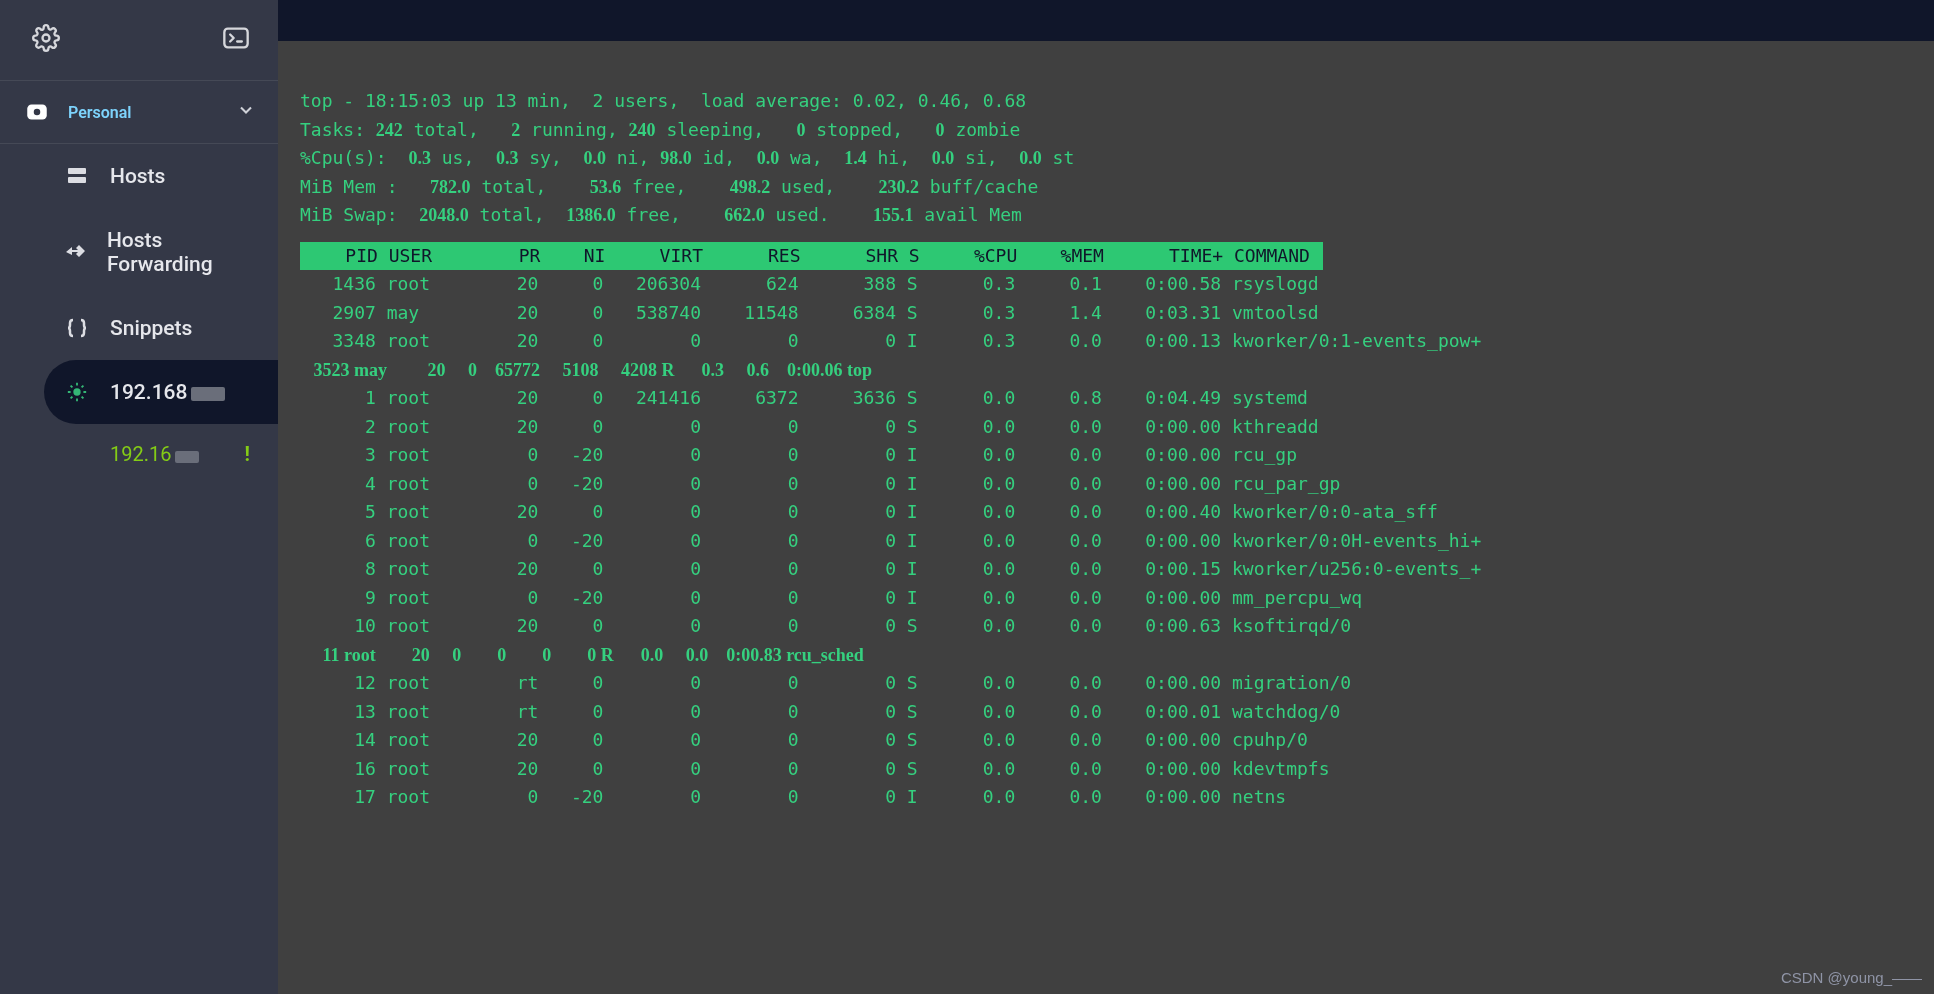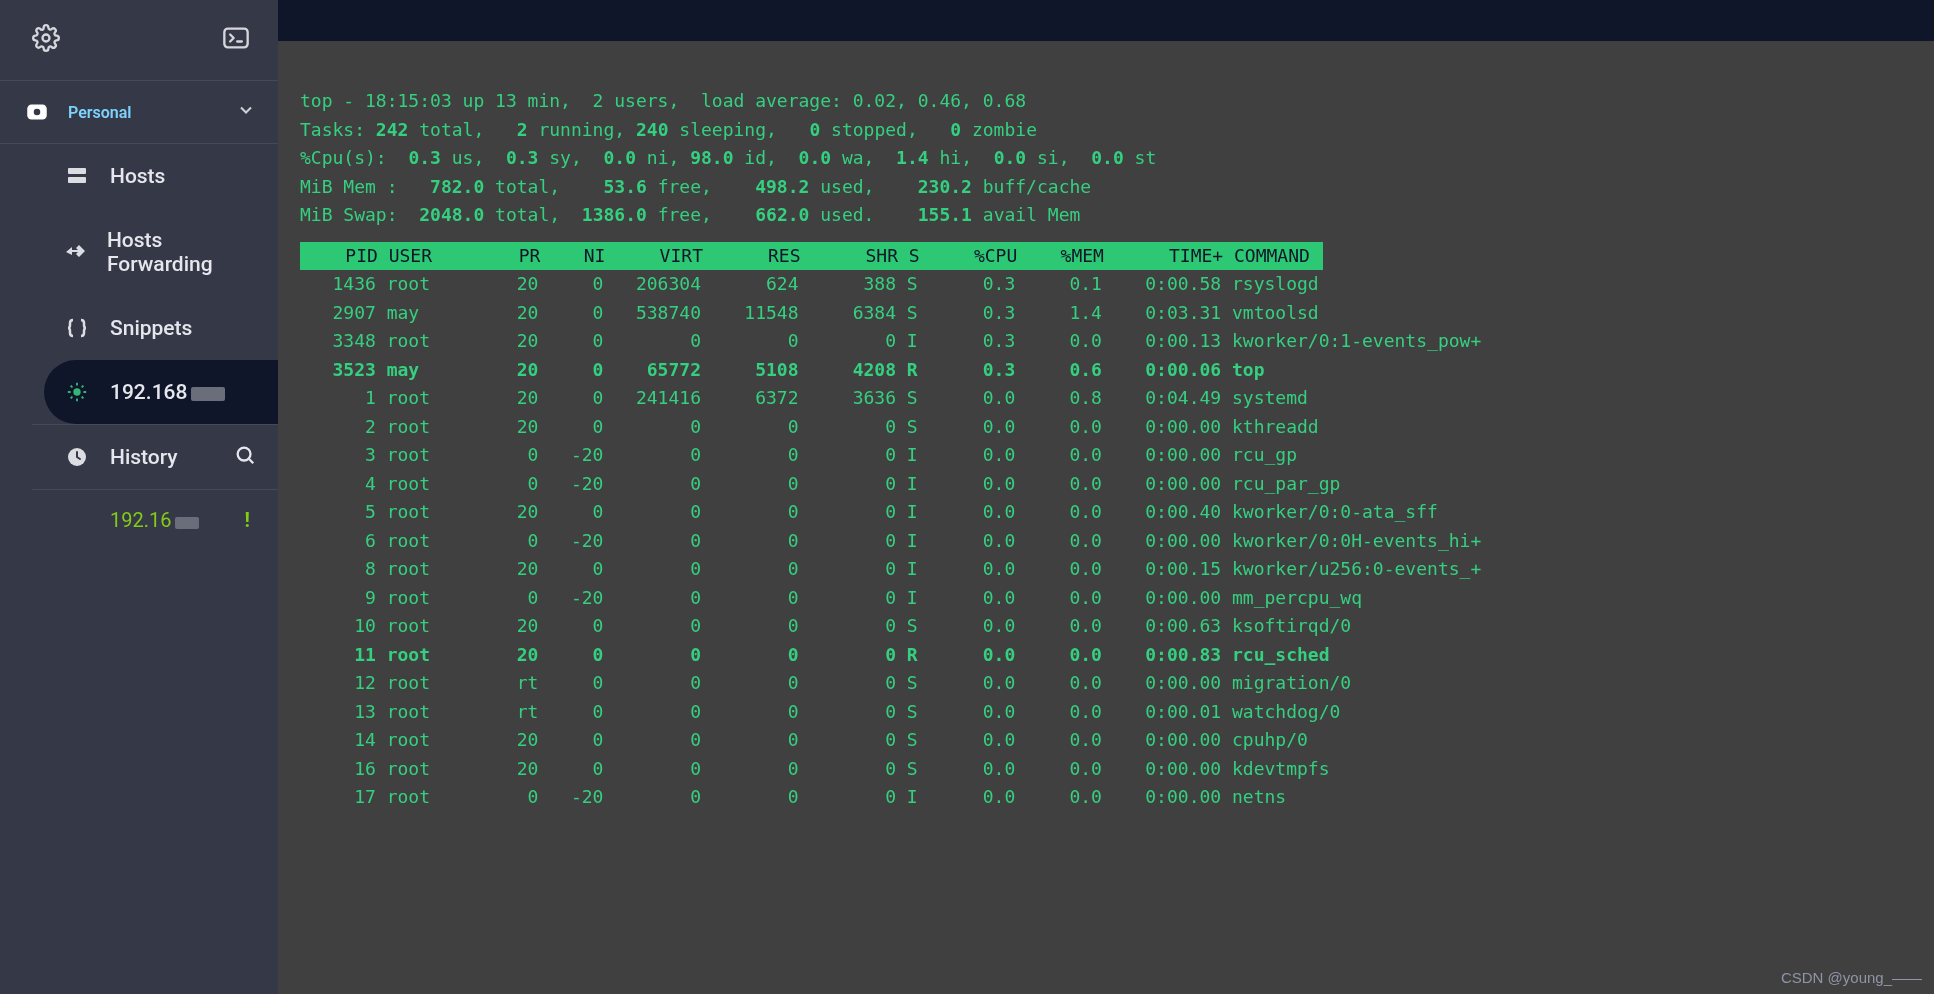--- a/index.html
+++ b/index.html
@@ -114,21 +114,21 @@
     flex: 1;
     background: #404040;
     padding: 46px 24px 0 22px;
     color: #35d07f;
     white-space: pre;
     font-size: 18px;
     line-height: 28.5px;
     overflow: hidden;
     margin-top: 41px;
   }
-  .t-bold { font-weight: 700; }
+  .t-bold { font-weight: 700; font-family: Liberation Serif, serif; }
   .table-head {
     background: #2dc873;
     color: #10162a;
     display: inline-block;
     padding: 0 2px;
     margin-top: 12px;
   }
   .row { color: #35d07f; }
   .watermark {
     position: fixed;
@@ -203,35 +203,20 @@
       </div>
       <div class="nav-item selected">
         <span class="nicon">
           <svg viewBox="0 0 24 24" width="22" height="22" fill="#34b776">
               <circle cx="12" cy="12" r="4"></circle>
               <path d="M12 2v3M12 19v3M2 12h3M19 12h3M5 5l2 2M17 17l2 2M5 19l2-2M17 7l2-2" stroke="#34b776" stroke-width="2"></path>
             </svg>
         </span>
         <span class="nlabel"><span>192.168</span><span class="obscure"></span></span>
       </div>
-      <div class="nav-item history">
-        <span class="nicon">
-          <svg viewBox="0 0 24 24" width="24" height="24" fill="currentColor">
-              <circle cx="12" cy="12" r="9"></circle>
-              <path d="M12 7v5l3 2" stroke="#343847" stroke-width="2" fill="none" stroke-linecap="round"></path>
-            </svg>
-        </span>
-        <span class="nlabel">History</span>
-        <span class="nav-trail">
-          <svg viewBox="0 0 24 24" width="22" height="22" fill="none" stroke="currentColor" stroke-width="2.5">
-              <circle cx="11" cy="11" r="7"></circle>
-              <path d="M21 21l-4.3-4.3"></path>
-            </svg>
-        </span>
-      </div>
       <div class="history-sub">
         <span><span>192.16</span><span class="obscure small"></span></span>
         <span class="bang">!</span>
       </div>
     </div>
   </div>
 
   <div class="terminal" id="term"><div class="row">top - 18:15:03 up 13 min,  2 users,  load average: 0.02, 0.46, 0.68</div><div class="row">Tasks: <span class="t-bold">242</span> total,   <span class="t-bold">2</span> running, <span class="t-bold">240</span> sleeping,   <span class="t-bold">0</span> stopped,   <span class="t-bold">0</span> zombie</div><div class="row">%Cpu(s):  <span class="t-bold">0.3</span> us,  <span class="t-bold">0.3</span> sy,  <span class="t-bold">0.0</span> ni, <span class="t-bold">98.0</span> id,  <span class="t-bold">0.0</span> wa,  <span class="t-bold">1.4</span> hi,  <span class="t-bold">0.0</span> si,  <span class="t-bold">0.0</span> st</div><div class="row">MiB Mem :   <span class="t-bold">782.0</span> total,    <span class="t-bold">53.6</span> free,    <span class="t-bold">498.2</span> used,    <span class="t-bold">230.2</span> buff/cache</div><div class="row">MiB Swap:  <span class="t-bold">2048.0</span> total,  <span class="t-bold">1386.0</span> free,    <span class="t-bold">662.0</span> used.    <span class="t-bold">155.1</span> avail Mem</div><div class="table-head">    PID USER        PR    NI     VIRT      RES      SHR S     %CPU    %MEM      TIME+ COMMAND </div><div class="row">   1436 root        20     0   206304      624      388 S      0.3     0.1    0:00.58 rsyslogd </div><div class="row">   2907 may         20     0   538740    11548     6384 S      0.3     1.4    0:03.31 vmtoolsd </div><div class="row">   3348 root        20     0        0        0        0 I      0.3     0.0    0:00.13 kworker/0:1-events_pow+ </div><div class="row t-bold">   3523 may         20     0    65772     5108     4208 R      0.3     0.6    0:00.06 top </div><div class="row">      1 root        20     0   241416     6372     3636 S      0.0     0.8    0:04.49 systemd </div><div class="row">      2 root        20     0        0        0        0 S      0.0     0.0    0:00.00 kthreadd </div><div class="row">      3 root         0   -20        0        0        0 I      0.0     0.0    0:00.00 rcu_gp </div><div class="row">      4 root         0   -20        0        0        0 I      0.0     0.0    0:00.00 rcu_par_gp </div><div class="row">      5 root        20     0        0        0        0 I      0.0     0.0    0:00.40 kworker/0:0-ata_sff </div><div class="row">      6 root         0   -20        0        0        0 I      0.0     0.0    0:00.00 kworker/0:0H-events_hi+ </div><div class="row">      8 root        20     0        0        0        0 I      0.0     0.0    0:00.15 kworker/u256:0-events_+ </div><div class="row">      9 root         0   -20        0        0        0 I      0.0     0.0    0:00.00 mm_percpu_wq </div><div class="row">     10 root        20     0        0        0        0 S      0.0     0.0    0:00.63 ksoftirqd/0 </div><div class="row t-bold">     11 root        20     0        0        0        0 R      0.0     0.0    0:00.83 rcu_sched </div><div class="row">     12 root        rt     0        0        0        0 S      0.0     0.0    0:00.00 migration/0 </div><div class="row">     13 root        rt     0        0        0        0 S      0.0     0.0    0:00.01 watchdog/0 </div><div class="row">     14 root        20     0        0        0        0 S      0.0     0.0    0:00.00 cpuhp/0 </div><div class="row">     16 root        20     0        0        0        0 S      0.0     0.0    0:00.00 kdevtmpfs </div><div class="row">     17 root         0   -20        0        0        0 I      0.0     0.0    0:00.00 netns </div></div>
 </div>
 

